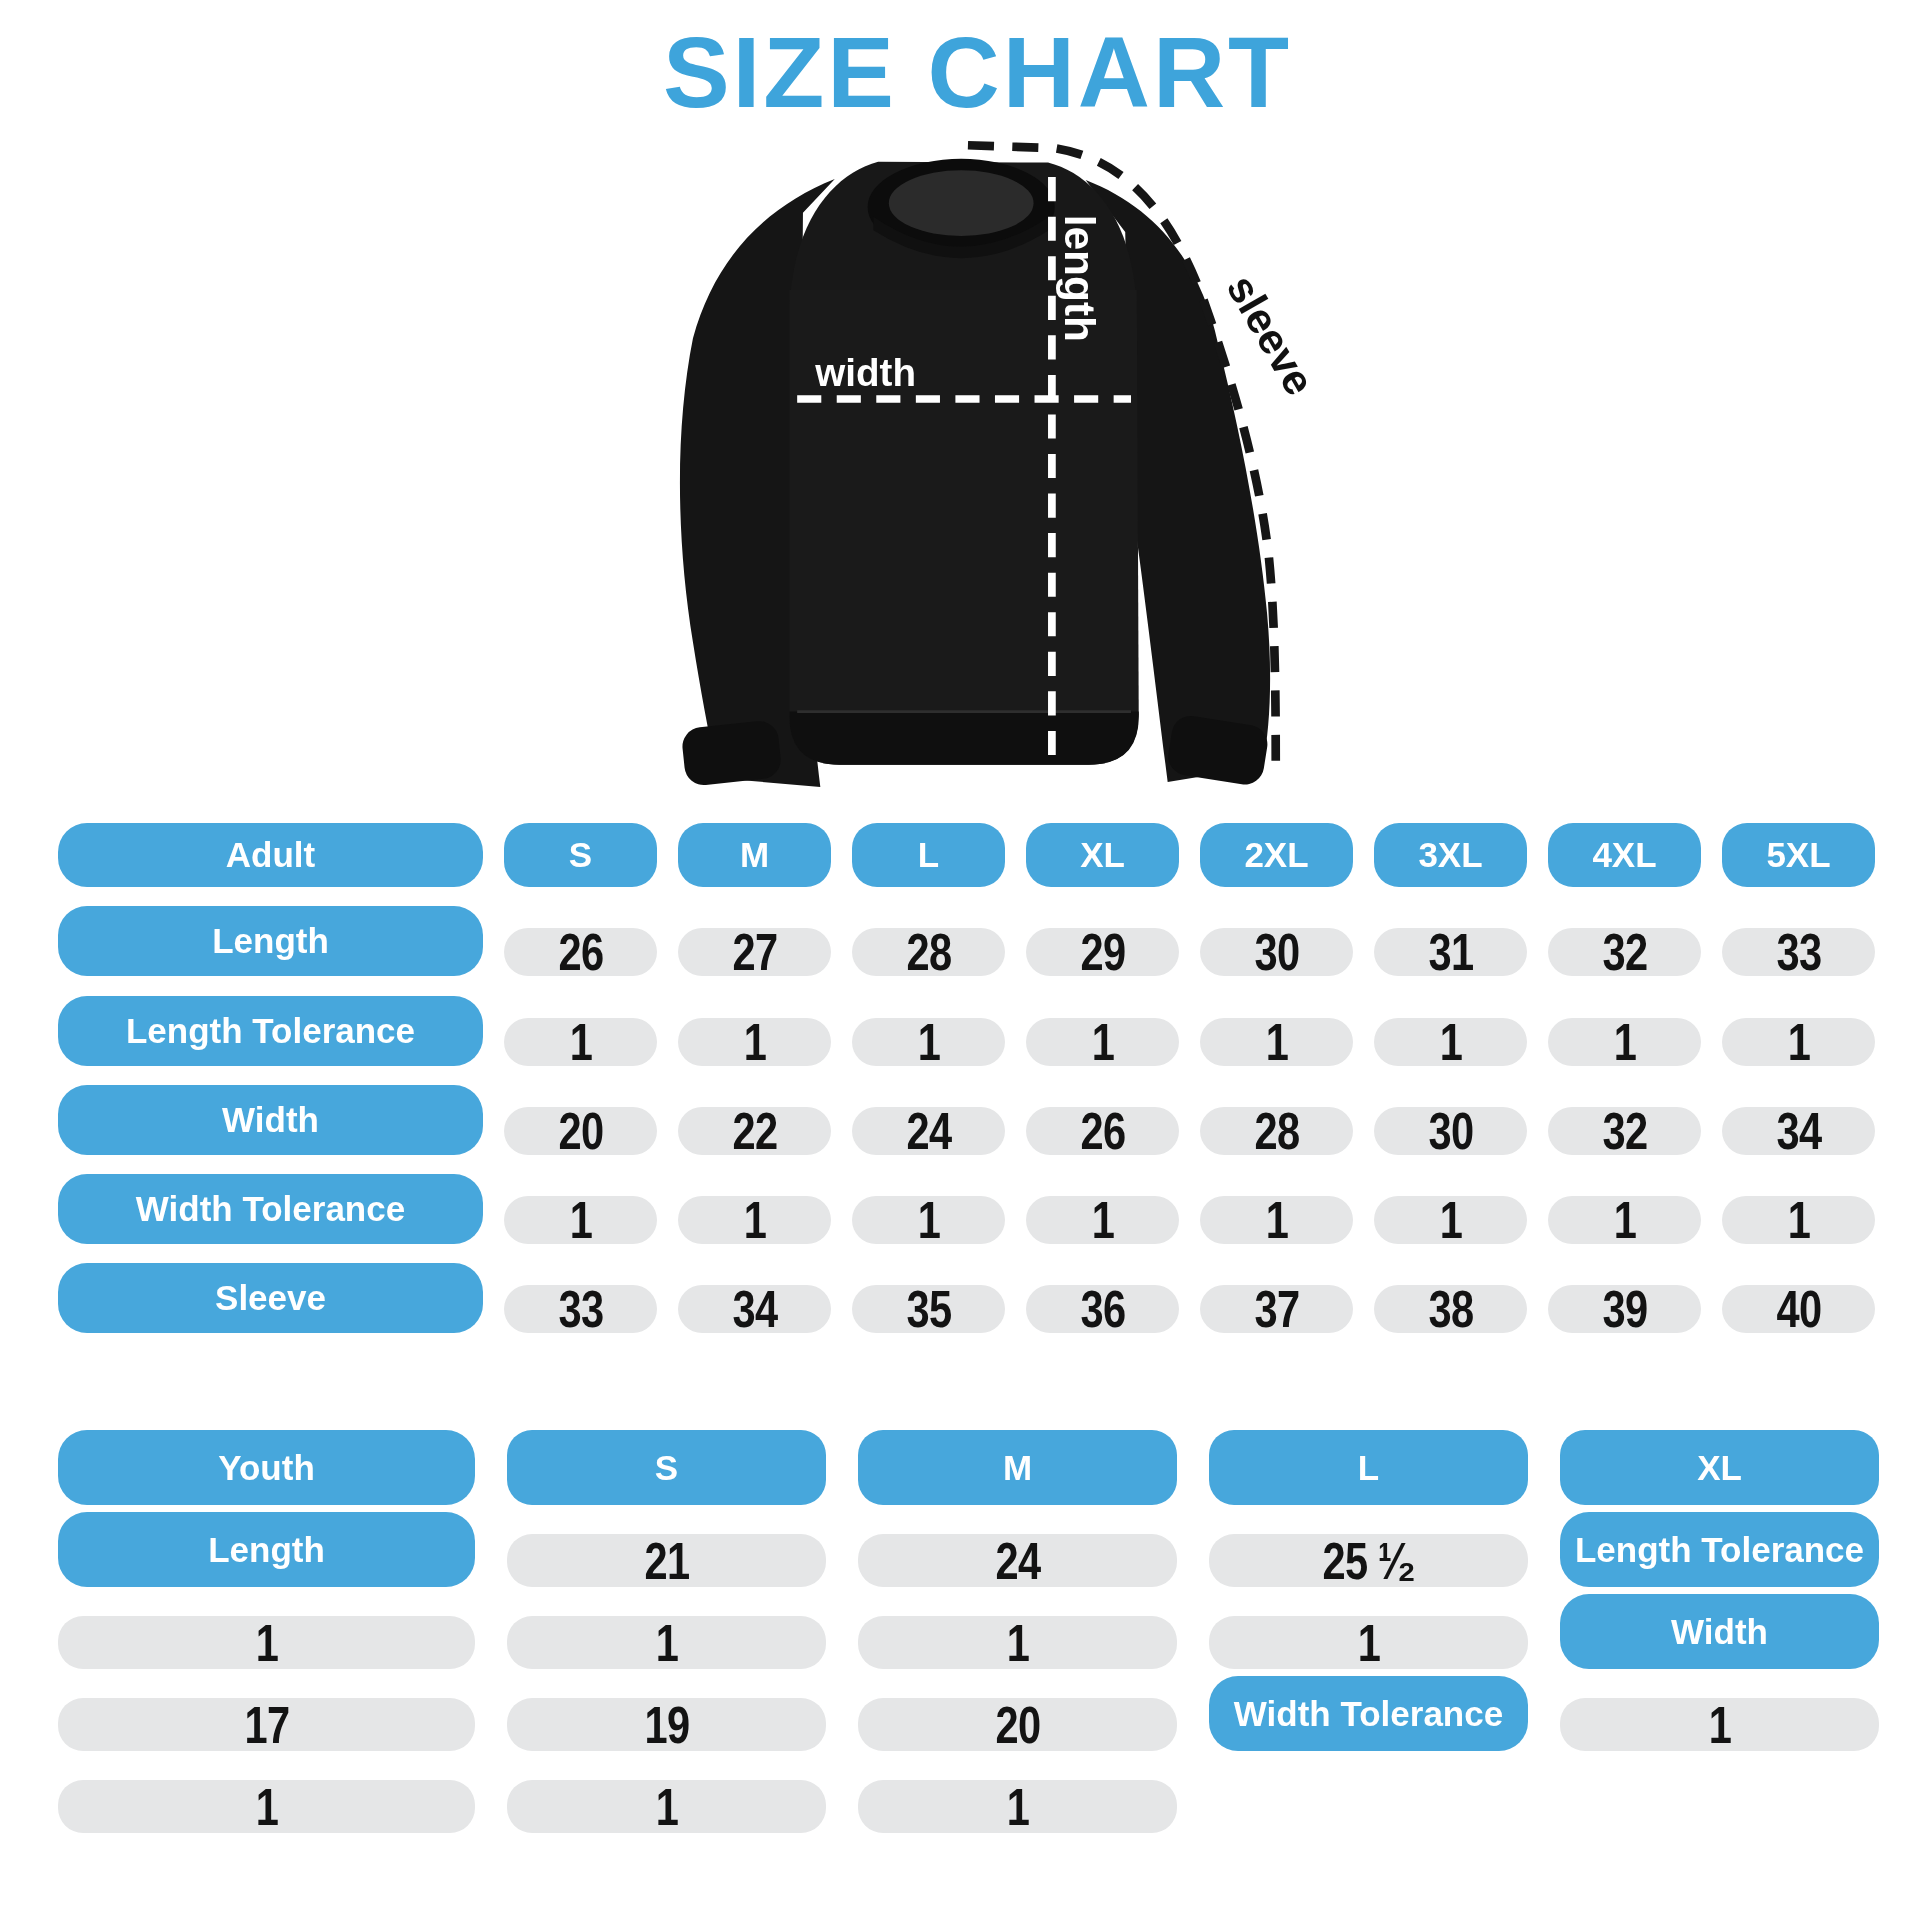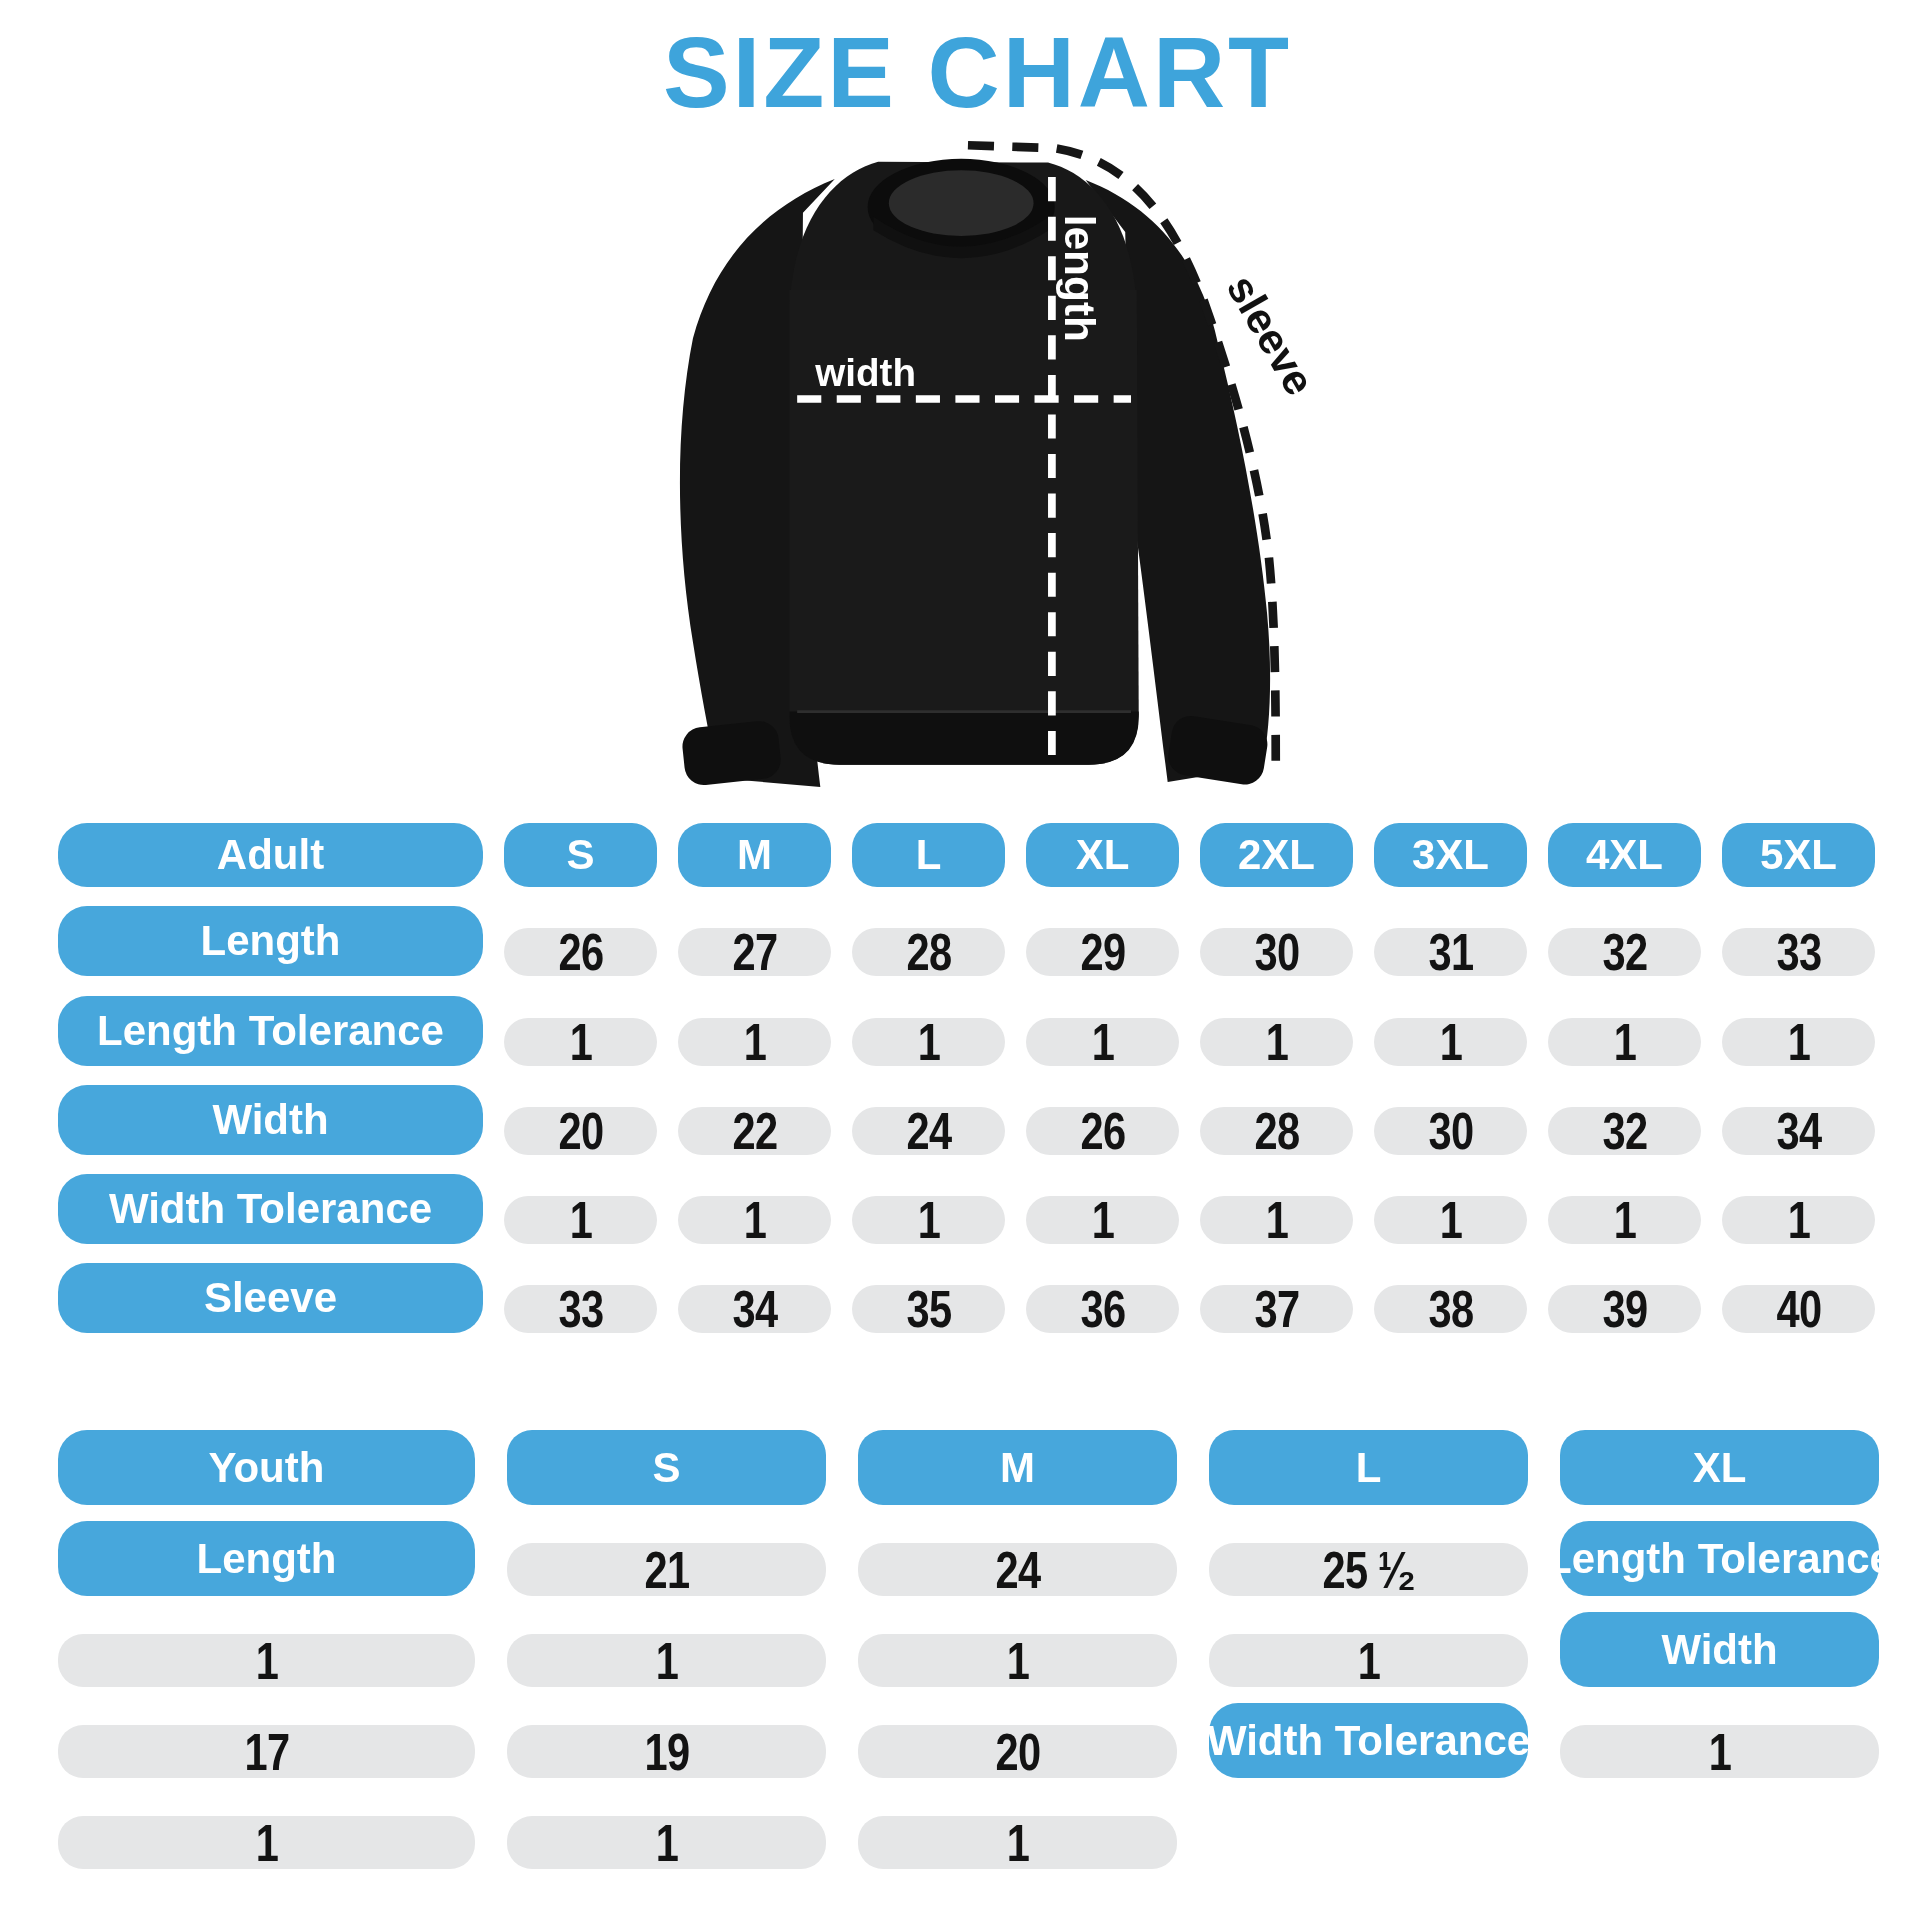--- a/index.html
+++ b/index.html
@@ -17,27 +17,27 @@
   #adult-table{
     left:58px;top:823px;
     grid-template-columns:425px repeat(8,153px);
     grid-template-rows:64px repeat(5,70px);
     gap:19.3px 21px;
   }
   #youth-table{
     left:58px;top:1430px;
     grid-template-columns:417px repeat(4,319px);
     grid-template-rows:75px repeat(4,75px);
-    gap:16px 32px;
+    gap:7px 32px;
   }
   .cell{
     display:flex;align-items:center;justify-content:center;
     border-radius:25px;white-space:nowrap;
   }
-  .cell.blue{background:#47a7dc;color:#ffffff;font-weight:700;font-size:42px;}
+  .cell.blue{background:#47a7dc;color:#ffffff;font-weight:700;font-size:35px;}
   .cell.label{border-radius:29px;}
   .cell.gray{background:#e5e6e7;color:#131313;margin-top:22px;}
   .val{
     display:inline-block;font-weight:700;font-size:52px;color:#131313;
     transform:scaleX(0.80);letter-spacing:-1px;
   }
 </style>
 </head>
 <body>
 

